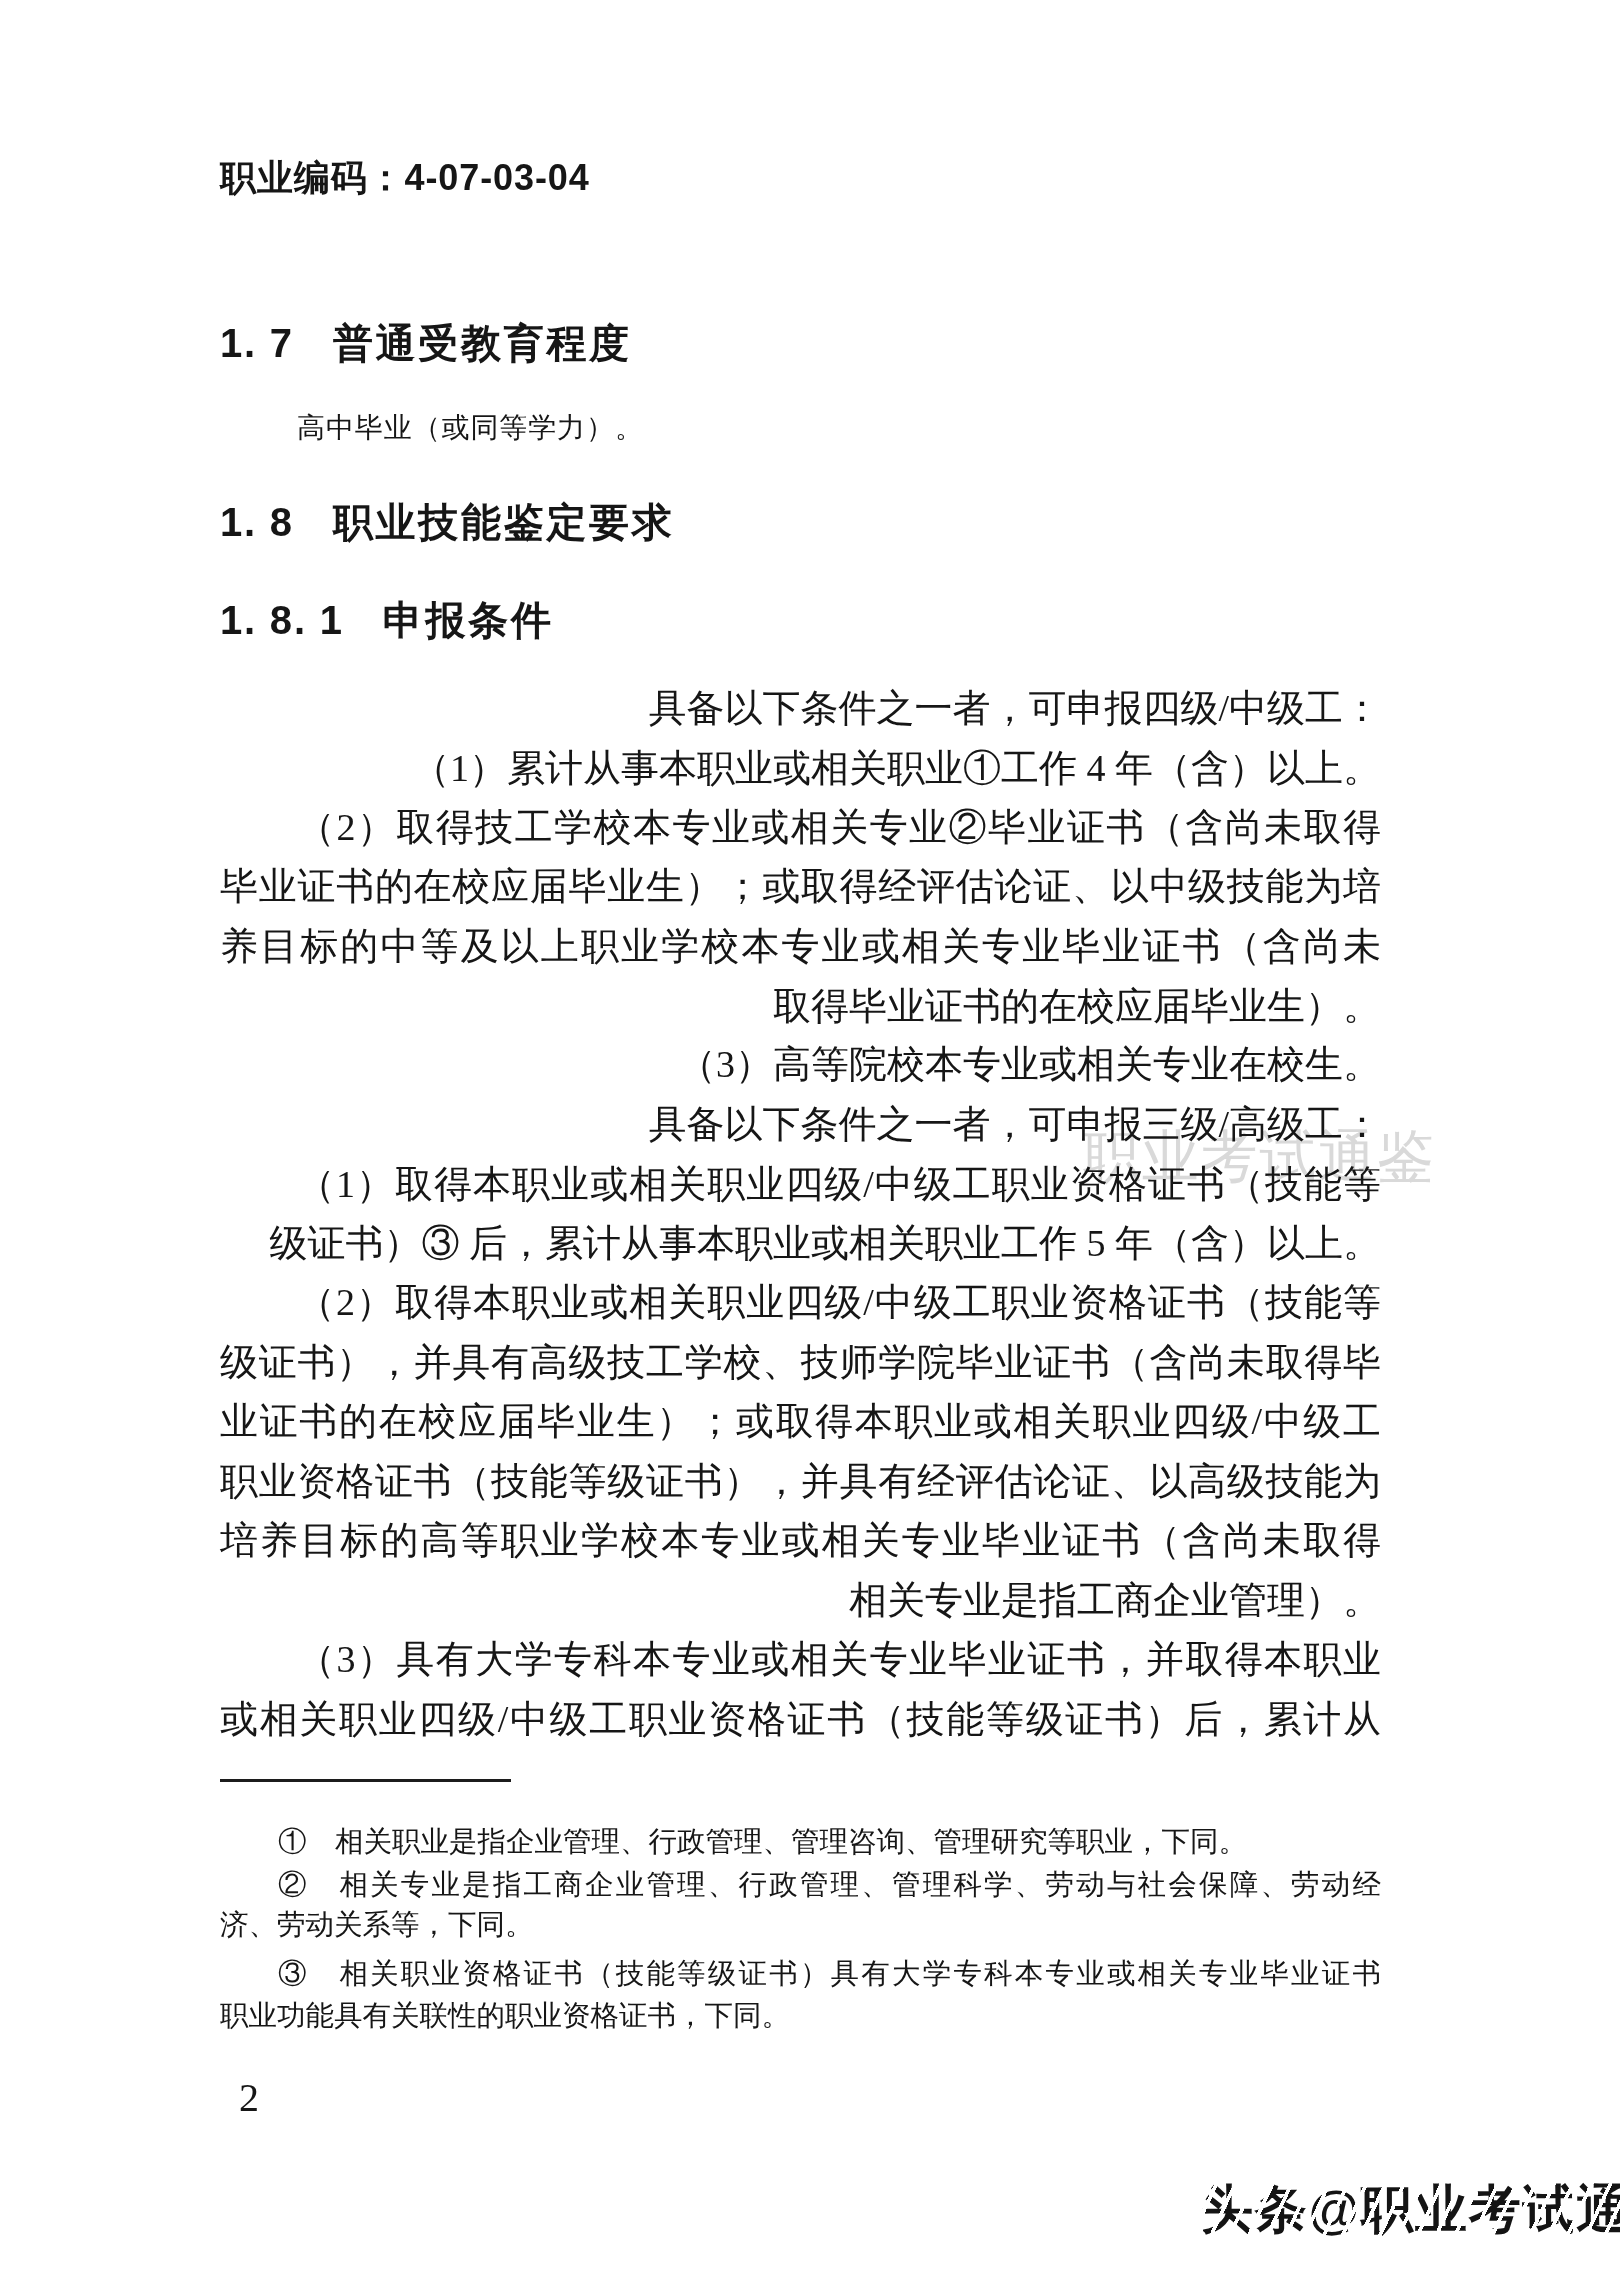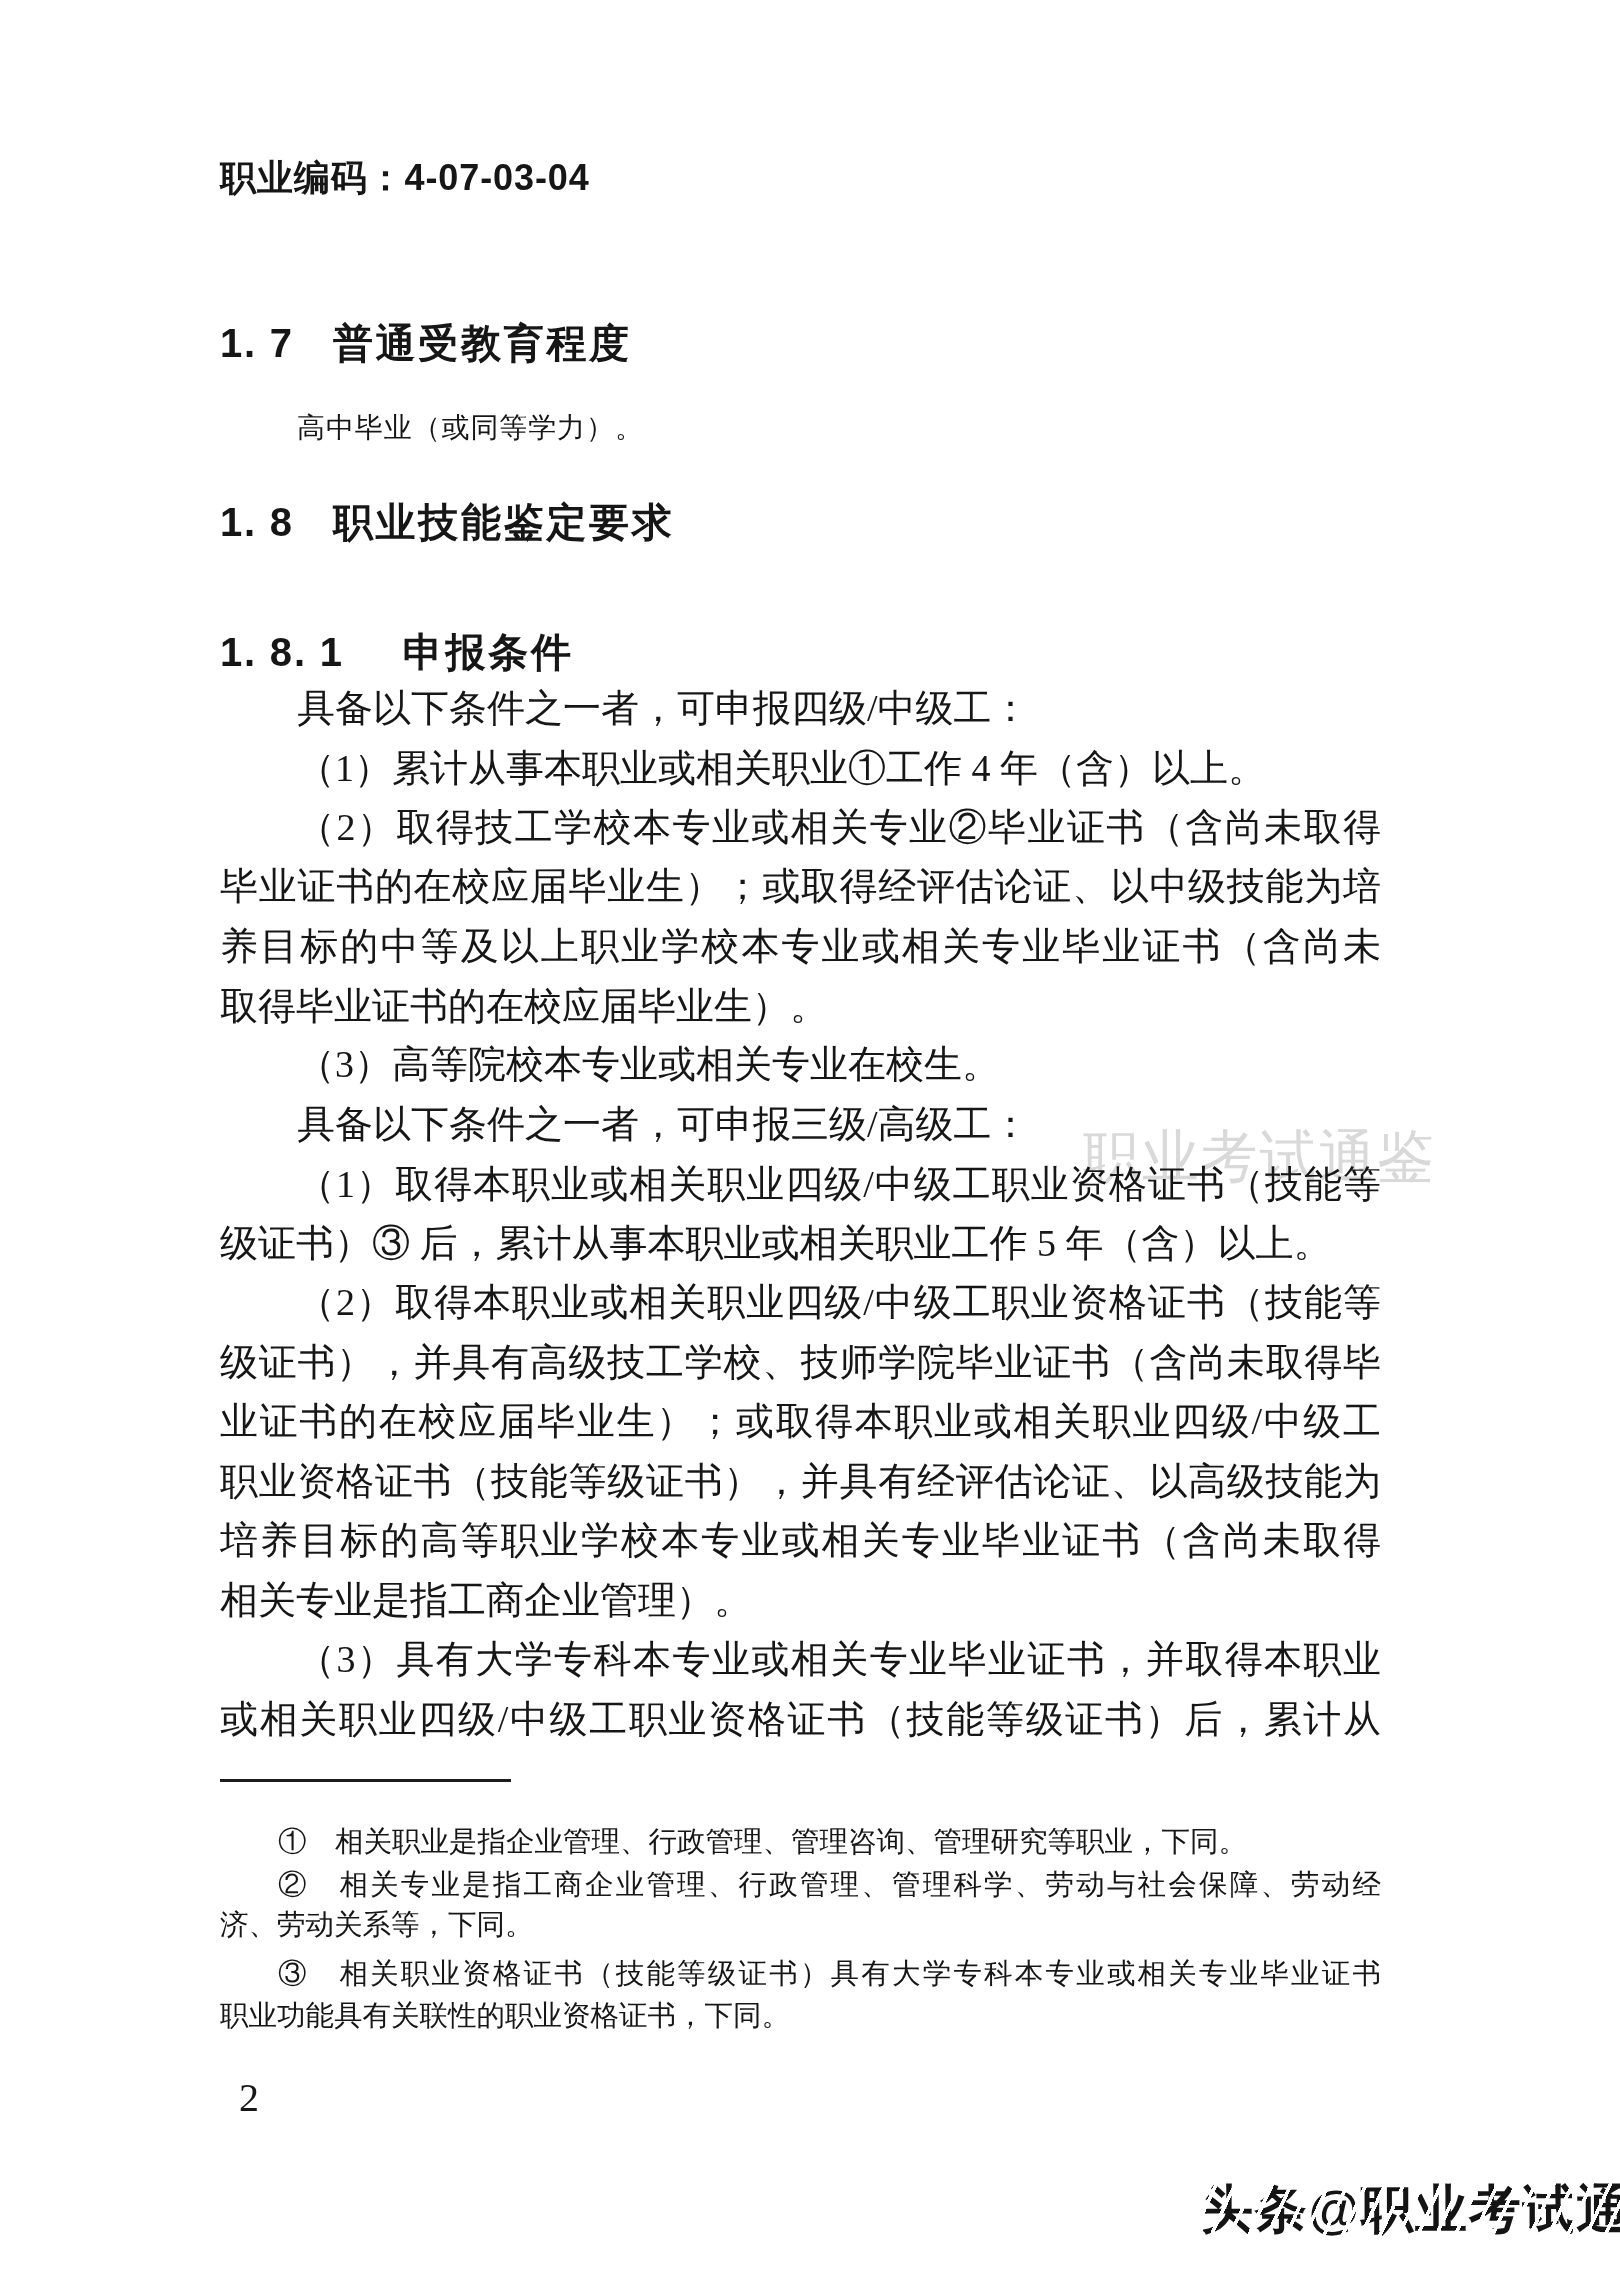--- a/index.html
+++ b/index.html
@@ -22,33 +22,33 @@
   .sec{
     left:220px;
     font-family:"Liberation Sans","DejaVu Sans",sans-serif;
     font-weight:700;font-size:40px;line-height:45px;
     display:flex;align-items:baseline;
   }
   .sec .num{letter-spacing:1.8px;}
   .sec .ttl{margin-left:39px;letter-spacing:2.7px;}
   .sec-17{top:321px;}
   .sec-18{top:500px;}
-  .sec-181{top:630px;gap:20px;}
+  .sec-181{top:598px;}
   
   .para-edu{
     left:297px;top:405px;
     font-size:28px;line-height:45px;letter-spacing:0.9px;
   }
   
   .body-block{
     left:220px;top:687px;width:1161px;height:1060px;z-index:2;
   }
   .bline{
     position:absolute;left:0;width:1161px;
-    font-size:38px;line-height:43px;white-space:nowrap;
+    font-size:38px;line-height:43px;white-space:nowrap;text-align:right;
   }
   .bline.ind{padding-left:77px;box-sizing:border-box;}
   .bline.just{
     white-space:normal;
     text-align:justify;
     text-align-last:justify;
   }
   
   .foot-rule{
     left:220px;top:1779px;width:291px;height:2.7px;background:#1c1c1c;

